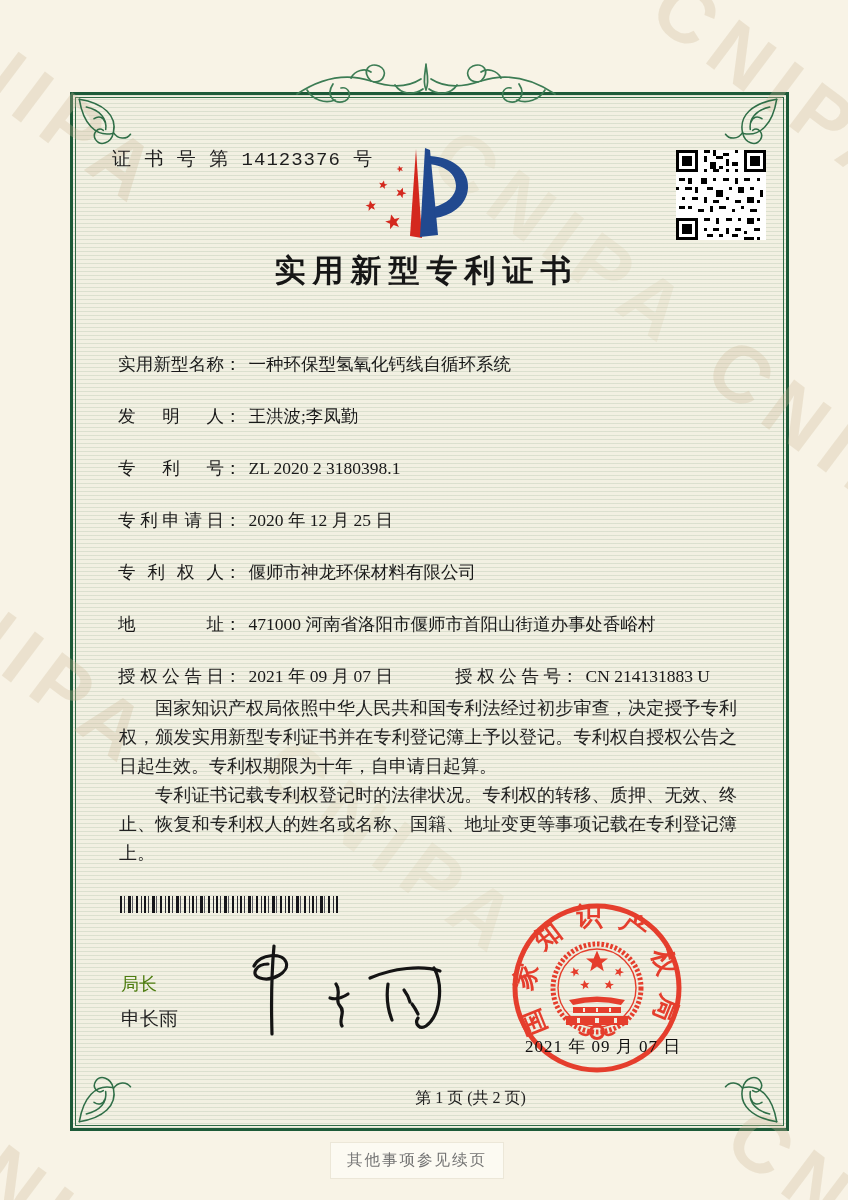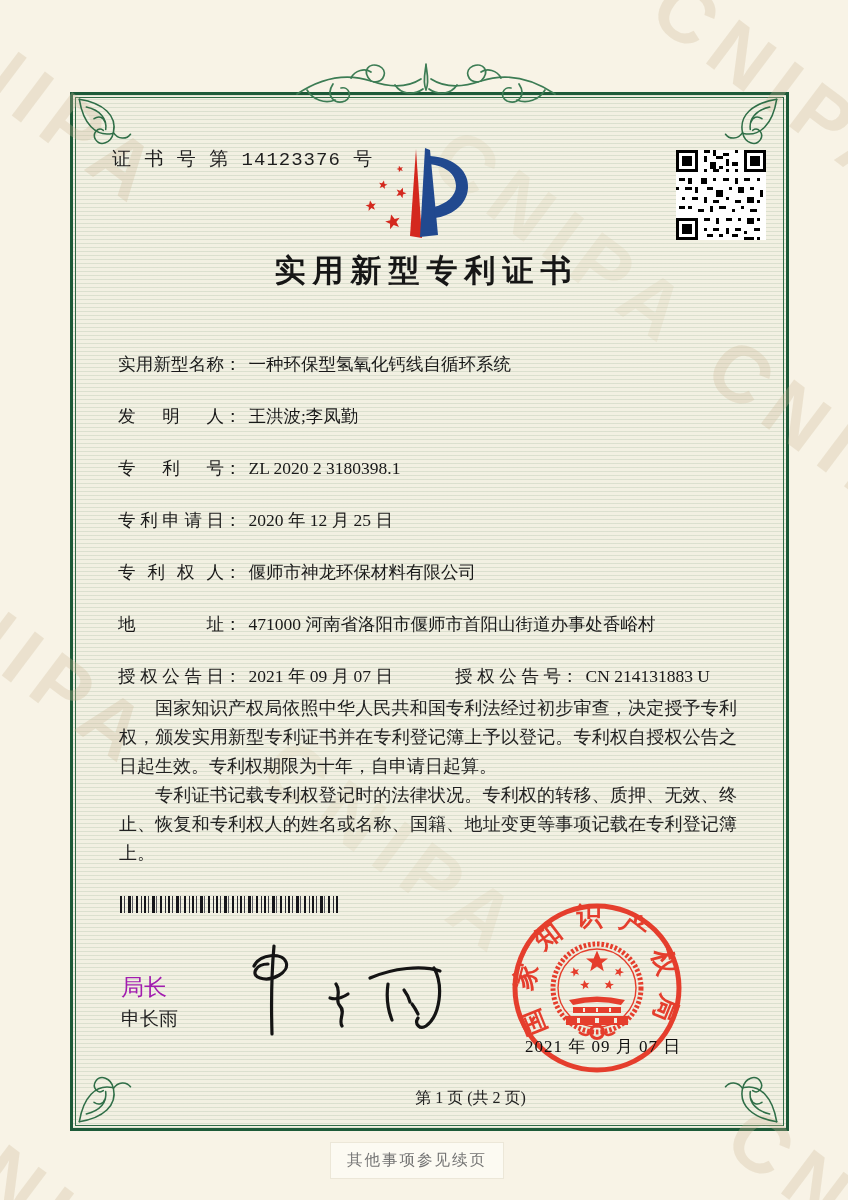--- a/index.html
+++ b/index.html
@@ -29,22 +29,22 @@
   .fvalue{margin-left:7px;}
   .grp2{position:absolute;left:337px;top:0;}
   .paras{position:absolute;left:119px;top:694px;width:618px;z-index:2;font-size:18px;
          line-height:29px;text-align:justify;color:#222;}
   .paras p{margin:0;text-indent:2em;}
   .barcode{position:absolute;left:120px;top:896px;width:218px;height:17px;z-index:2;
     background:repeating-linear-gradient(90deg,
       #15151a 0 2px,transparent 2px 4px,#3a3a40 4px 5px,transparent 5px 8px,
       #15151a 8px 11px,transparent 11px 12px,#5a5a60 12px 13px,transparent 13px 16px,
       #15151a 16px 18px,transparent 18px 21px,#2a2a30 21px 22px,transparent 22px 24px);}
-  .sig-title{position:absolute;left:121px;top:972px;z-index:2;font-size:23px;
-             font-family:"Liberation Sans","DejaVu Sans",sans-serif;color:#a21caf;}
+  .sig-title{position:absolute;left:121px;top:972px;z-index:2;font-size:18px;
+             font-family:"Liberation Sans","DejaVu Sans",sans-serif;color:#4d7c0f;}
   .sig-name{position:absolute;left:121px;top:1006px;z-index:2;font-size:19px;
             font-family:"Liberation Sans","DejaVu Sans",sans-serif;color:#222;}
   .signature{position:absolute;left:238px;top:938px;z-index:2;}
   .seal{position:absolute;left:509px;top:900px;z-index:2;opacity:.93;}
   .seal-date{position:absolute;left:505px;top:1035px;width:196px;z-index:3;text-align:center;
              font-size:17px;letter-spacing:1px;color:#101010;}
   .footer{position:absolute;left:70px;top:1088px;width:713px;z-index:2;text-align:center;
           font-size:16px;color:#222;margin-left:44px;}
   .note{position:absolute;left:330px;top:1142px;z-index:2;background:#fcfaf2;
         border:1px solid #ece7d8;padding:7px 16px;font-size:15.5px;letter-spacing:2px;color:#737373;}

